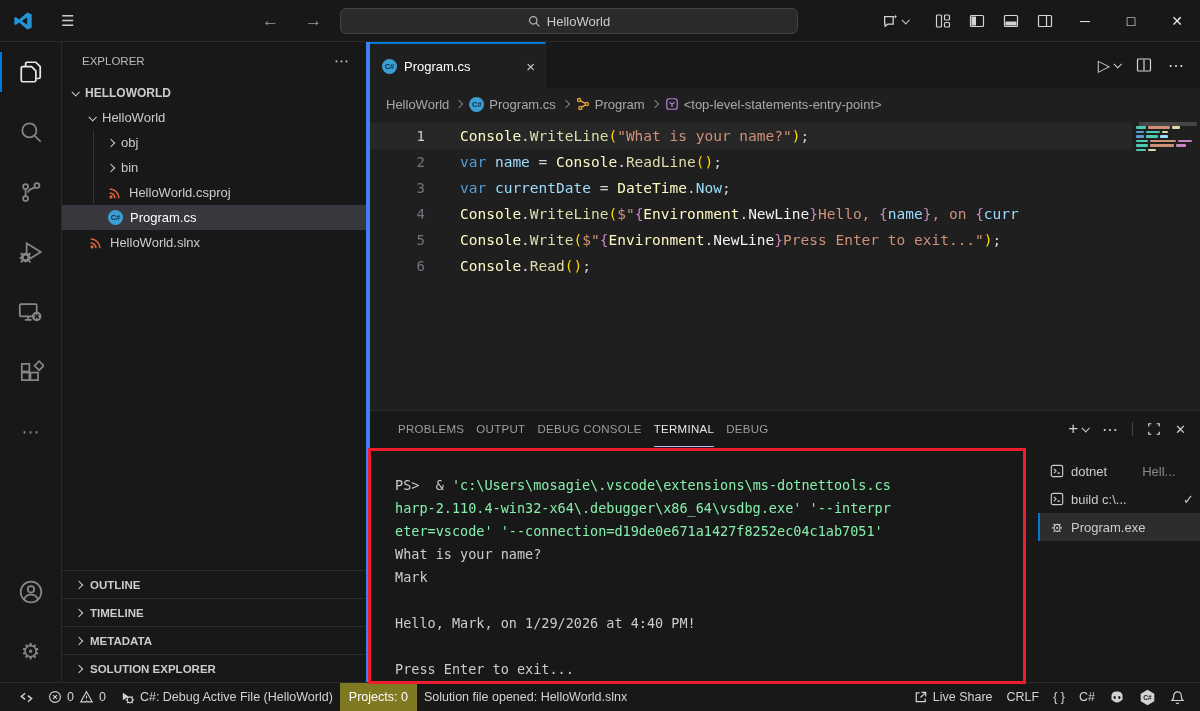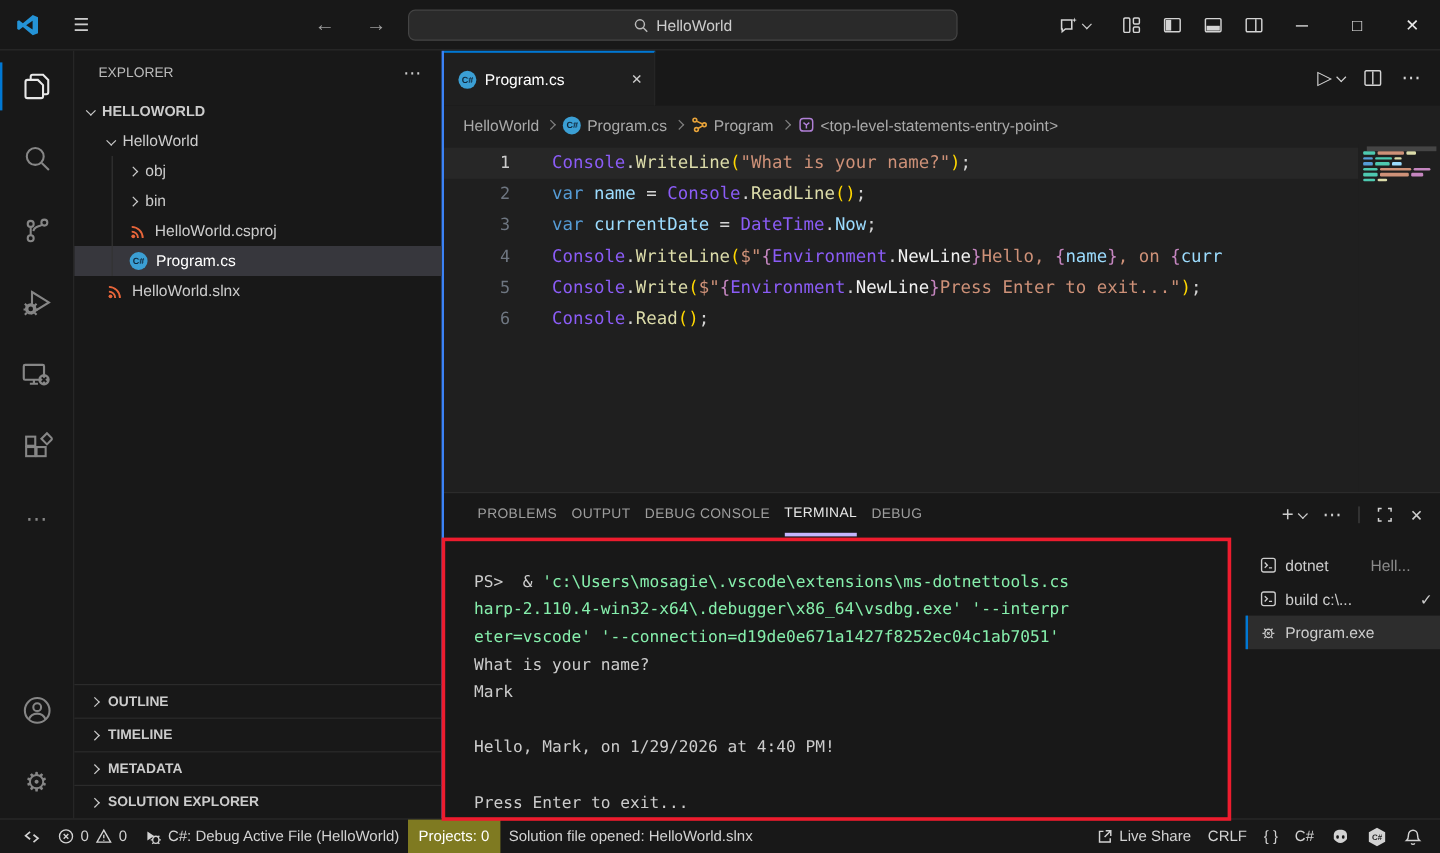--- a/index.html
+++ b/index.html
@@ -32,21 +32,21 @@
   .activitybar { width:62px; background:#181818; border-right:1px solid #2b2b2b;
     display:flex; flex-direction:column; align-items:stretch; flex:0 0 62px; }
   .ab-item { position:relative; height:60px; display:flex; align-items:center; justify-content:center;
     color:#868686; }
   .ab-item.active { color:#e7e7e7; }
   .ab-item.active::before { content:""; position:absolute; left:0; top:10px; bottom:10px; width:2px; background:#0078d4; }
   .ab-bottom { margin-top:auto; }
   .ab-gear { font-size:22px; line-height:1; }
 
   
-  .sidebar { width:308px; background:#181818; border-right:2px solid #3b82f6;
+  .sidebar { width:308px; background:#181818; border-right:4px solid #3b82f6;
     display:flex; flex-direction:column; flex:0 0 308px; font-size:13px; }
   .sb-header { height:38px; display:flex; align-items:center; padding:0 16px 0 20px;
     font-size:11.5px; color:#bbbbbb; }
   .sb-header .more { margin-left:auto; font-size:15px; color:#cccccc; letter-spacing:1px; }
   .tree-row { height:25px; display:flex; align-items:center; gap:7px; color:#cccccc; cursor:default; }
   .tree-row.selected { background:#37373d; color:#ffffff; }
   .tree-root { font-weight:bold; font-size:12px; padding-left:10px; }
   .tree-l1 { padding-left:27px; }
   .tree-l2 { padding-left:46px; }
   .tree-guide { position:relative; }
@@ -71,34 +71,34 @@
   .bc-item { display:flex; align-items:center; gap:5px; }
 
   
   .code-area { position:relative; flex:1 1 auto; min-height:0; overflow:hidden;
     font-family:"DejaVu Sans Mono","Liberation Mono",monospace; font-size:14.5px; padding-top:3px; }
   .code-line { height:26px; display:flex; align-items:center; width:calc(100% - 68px); }
   .code-line.current { background:#272727; }
   .gutter { flex:0 0 55px; text-align:right; color:#6e7681; font-size:14px; }
   .code-line.current .gutter { color:#cccccc; }
   .code-text { padding-left:35px; white-space:pre; }
-  .tok-kw { color:#569CD6; } .tok-type { color:#8b5cf6;margin-top:20px; } .tok-method { color:#DCDCAA; }
+  .tok-kw { color:#569CD6; } .tok-type { color:#fef9c3;margin-top:20px; } .tok-method { color:#DCDCAA; }
   .tok-var { color:#9CDCFE; } .tok-white { color:#f2f2f2; } .tok-str { color:#CE9178; }
   .tok-punct { color:#d4d4d4; } .tok-paren { color:#FFD700; } .tok-brace { color:#C586C0; }
   .minimap { position:absolute; right:0; top:0; width:68px; height:100%; background:#1f1f1f; padding:6px 0 0 4px; }
   .mm-row { display:flex; gap:2px; margin-bottom:2px; }
   .mm-seg { height:2.5px; border-radius:1px; }
   .mm-slider { position:absolute; top:2px; right:3px; width:58px; height:4px; background:#5a5a5a; opacity:.65; }
 
   
   .panel { flex:0 0 272px; border-top:1px solid #2b2b2b; background:#181818; display:flex; flex-direction:column; min-height:0; }
   .panel-tabs { height:36px; display:flex; align-items:center; padding-left:28px; gap:28px; flex:0 0 36px; }
   .ptab { font-size:11.5px; color:#9d9d9d; letter-spacing:.3px; height:100%; display:flex; align-items:center;
     border-bottom:1px solid transparent; }
-  .ptab.active { color:#e7e7e7; border-bottom:3px solid #c4b5fd; }
+  .ptab.active { color:#e7e7e7; border-bottom:1px solid #c4b5fd; }
   .panel-actions { margin-left:auto; display:flex; align-items:center; gap:14px; padding-right:14px; color:#cccccc; }
   .pa-plus { font-size:17px; }
   .pa-sep { width:1px; height:14px; background:#444444; }
   .panel-body { flex:1 1 auto; display:flex; min-height:0; }
   .terminal { flex:1 1 auto; padding:27px 0 0 25px; font-family:"DejaVu Sans Mono","Liberation Mono",monospace;
     font-size:13.5px; line-height:23px; color:#cccccc; overflow:hidden; white-space:pre; }
   .term-fg { color:#cccccc; } .term-cyan { color:#86efac; }
   .terminal-list { flex:0 0 162px; padding-top:10px; font-size:13px; }
   .tl-row { height:28px; display:flex; align-items:center; gap:7px; padding:0 6px 0 10px; color:#cccccc;
     border-left:2px solid transparent; }

